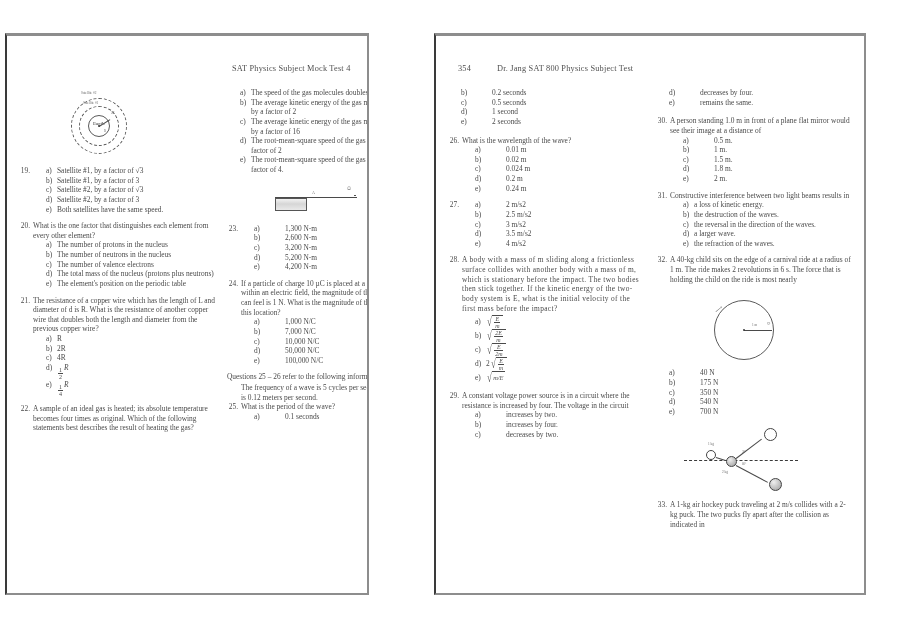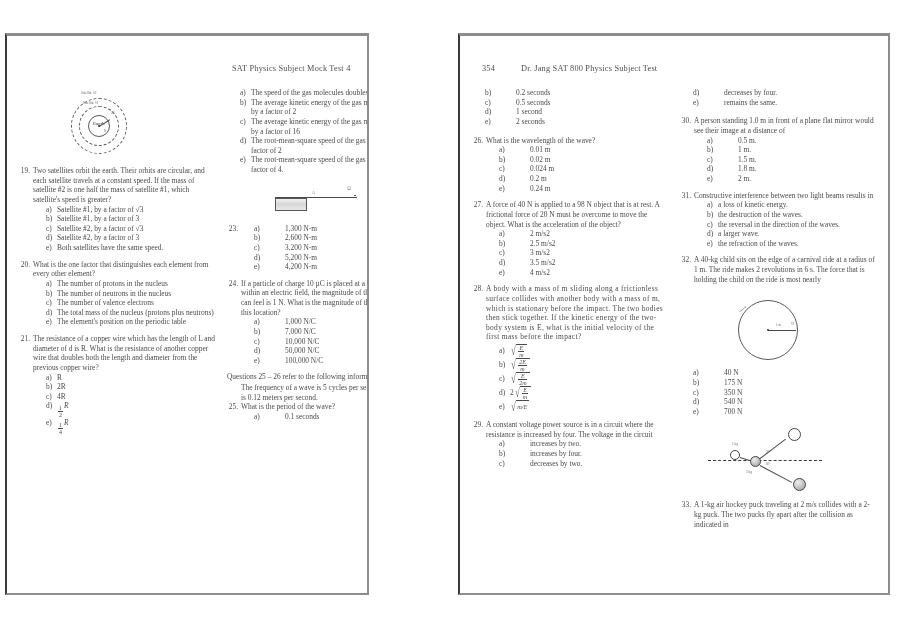--- a/index.html
+++ b/index.html
@@ -25,21 +25,21 @@
     height: 562px;
     background: #ffffff;
     border-top: 3px solid #8d8d8d;
     border-left: 2px solid #3a3a3a;
     border-right: 2px solid #8d8d8d;
     border-bottom: 2px solid #8d8d8d;
     box-sizing: border-box;
     overflow: hidden;
   }
   #page-left  { left: 5px;  width: 364px; }
-  #page-right { left: 458px; width: 432px; }
+  #page-right { left: 434px; width: 432px; }
 
   .page-header {
     position: absolute;
     top: 28px;
     font-size: 8.3px;
     letter-spacing: .2px;
     color: #4f4f4f;
     white-space: nowrap;
   }
   .hdr-left  { left: 225px; }
@@ -231,21 +231,20 @@
           <div class="tiny-lbl" style="left:62px;top:1px;">Satellite #2</div>
           <div class="tiny-lbl" style="left:64px;top:11px;">Satellite #1</div>
           <div class="tiny-lbl" style="left:74px;top:31px;font-size:4.6px;font-weight:bold;">Earth</div>
           <div class="tiny-lbl sm" style="left:92px;top:21px;">2R</div>
           <div class="tiny-lbl sm" style="left:85px;top:39px;">R</div>
         </div>
 
         <div class="q">
           <div class="q-num">19.</div>
           <div class="q-body">
-            <div class="q-stem">Two satellites orbit the earth. Their orbits are circular, and each satellite travels at a constant speed. If the mass of satellite #2 is one half the mass of satellite #1, which satellite's speed is greater?</div>
             <ul class="opts">
               <li class="opt">
                   <span class="opt-lbl">a)</span>
                   <span class="opt-txt">Satellite #1, by a factor of √3</span>
                 </li>
               <li class="opt">
                   <span class="opt-lbl">b)</span>
                   <span class="opt-txt">Satellite #1, by a factor of 3</span>
                 </li>
               <li class="opt">
@@ -321,20 +320,26 @@
                 <span class="opt-lbl">e)</span>
                 <span class="opt-txt"><span class="frac">
                       <span class="num">1</span>
                       <span class="den">4</span>
                     </span><span class="ital">R</span></span>
               </li>
             </ul>
           </div>
         </div>
 
+        <div class="q">
+          <div class="q-num">22.</div>
+          <div class="q-body">
+            <div class="q-stem">A sample of an ideal gas is heated; its absolute temperature becomes four times as original. Which of the following statements best describes the result of heating the gas?</div>
+          </div>
+        </div>
 
       </div>
 
       <div class="col">
 
         <ul class="opts" style="margin-bottom:9px;">
           <li class="opt">
               <span class="opt-lbl">a)</span>
               <span class="opt-txt">The speed of the gas molecules doubles.</span>
             </li>
@@ -497,21 +502,20 @@
                   <span class="opt-lbl">e)</span>
                   <span class="opt-txt tight">0.24 m</span>
                 </li>
             </ul>
           </div>
         </div>
 
         <div class="q">
           <div class="q-num">27.</div>
           <div class="q-body">
-            <div class="q-stem">A force of 40 N is applied to a 98 N object that is at rest. A frictional force of 20 N must be overcome to move the object. What is the acceleration of the object?</div>
             <ul class="opts">
               <li class="opt">
                   <span class="opt-lbl">a)</span>
                   <span class="opt-txt tight">2 m/s2</span>
                 </li>
               <li class="opt">
                   <span class="opt-lbl">b)</span>
                   <span class="opt-txt tight">2.5 m/s2</span>
                 </li>
               <li class="opt">

